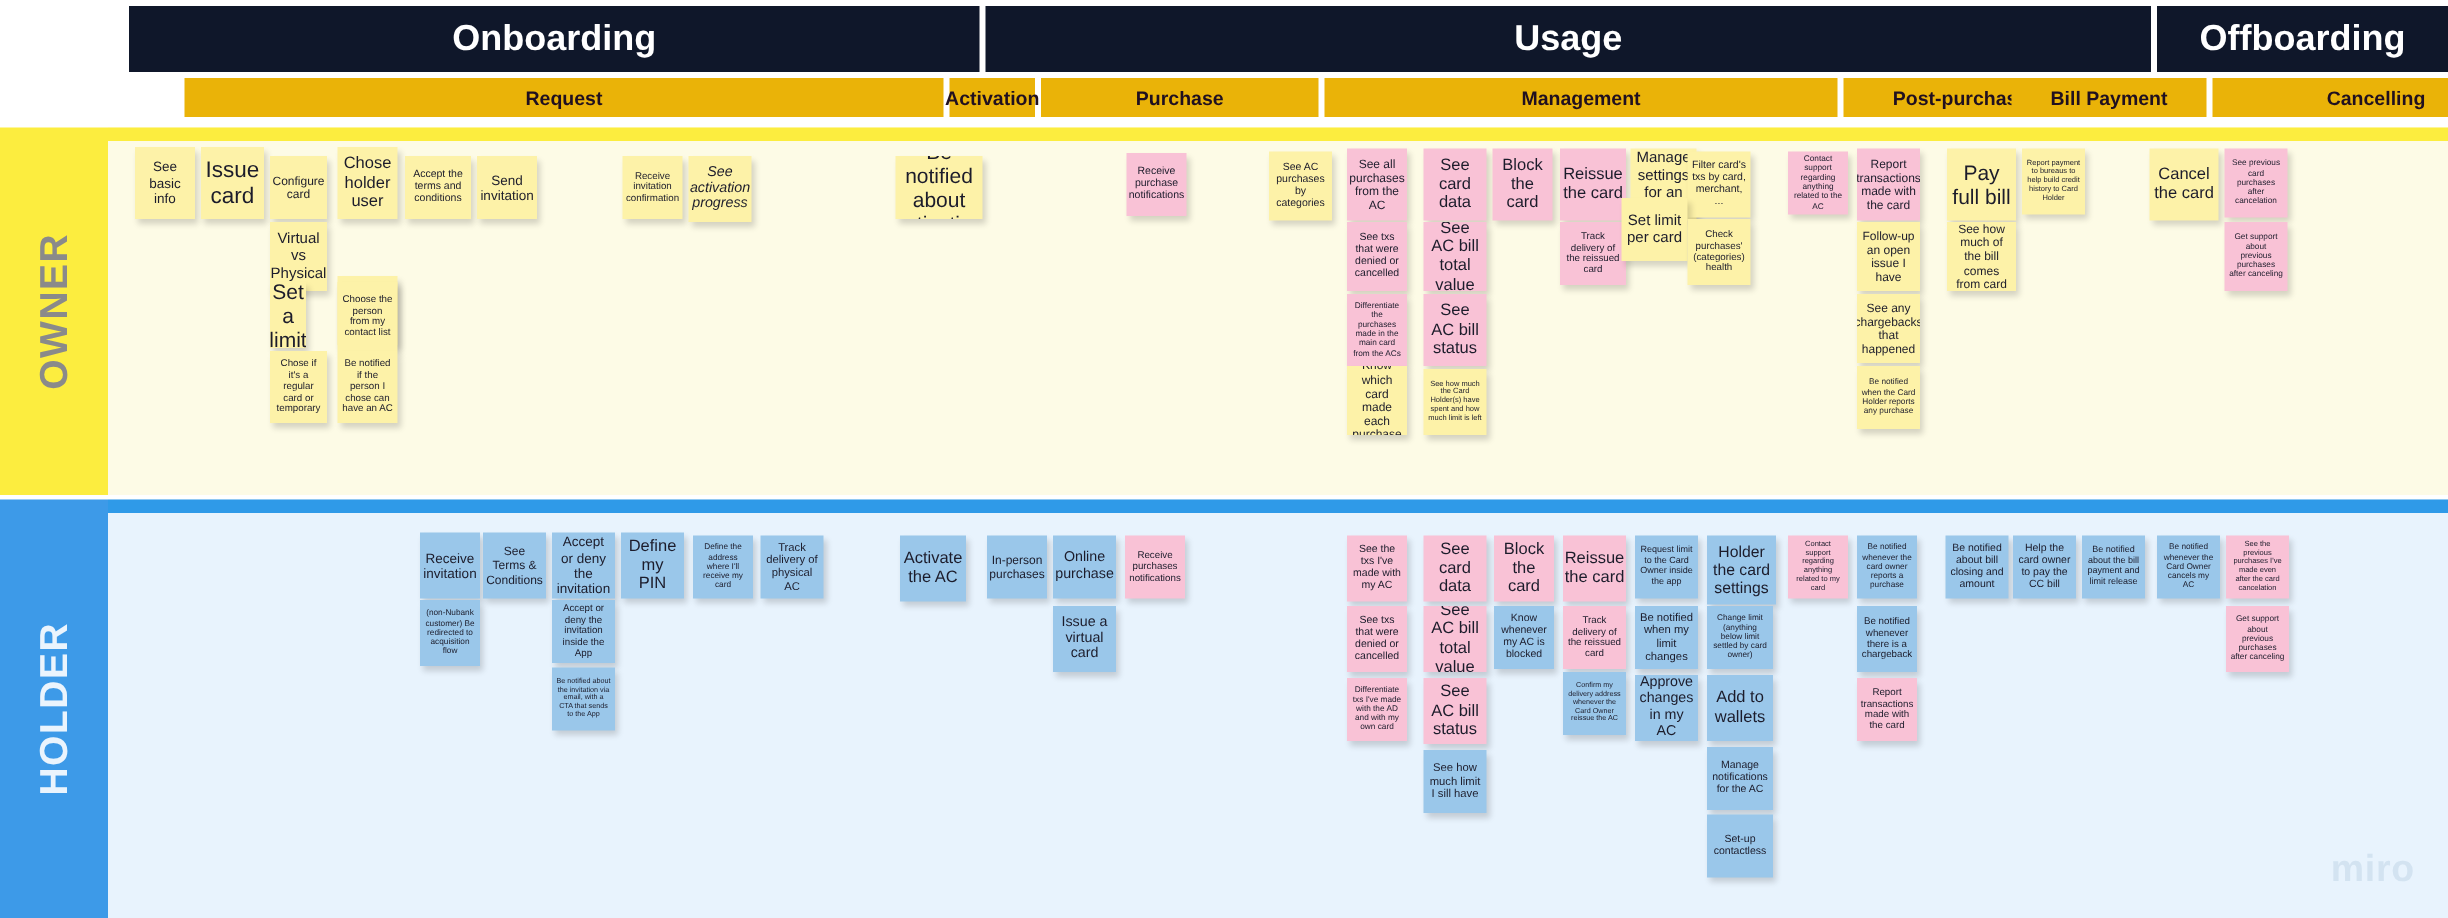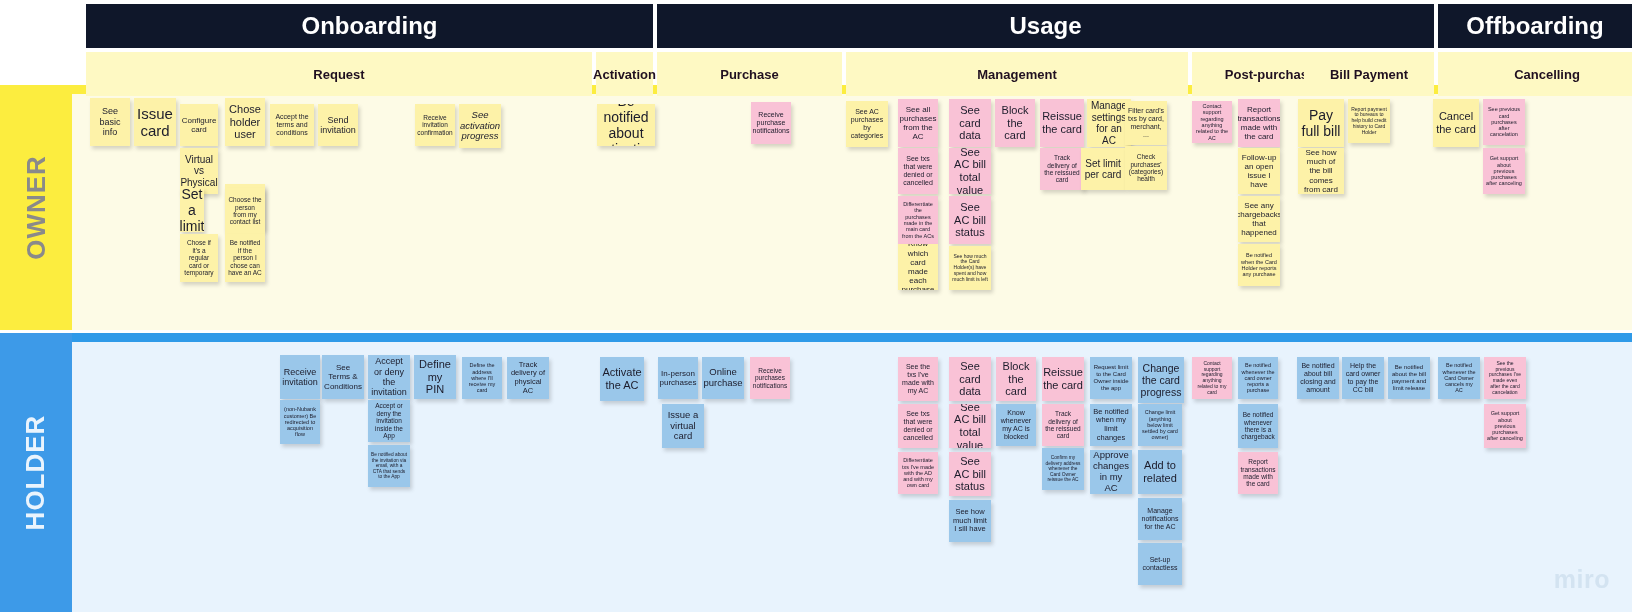--- a/index.html
+++ b/index.html
@@ -34,24 +34,24 @@
   #rule-owner{position:absolute;left:72px;right:0;top:85px;height:9px;background:#fced3f;}
 
   
   .phase{
     position:absolute;top:4px;height:44px;
     background:#0f172a;
     display:flex;align-items:center;justify-content:center;
     color:#ffffff;font-size:24px;font-weight:bold;
   }
   .stage{
-    position:absolute;top:52px;height:44px;
-    background:#fef9c3;
+    position:absolute;top:52px;height:26px;
+    background:#eab308;
     display:flex;align-items:center;justify-content:center;
-    color:#201020;font-size:13px;font-weight:bold;
+    color:#201020;font-size:13px;font-weight:bold;margin-left:37px;
   }
 
   
   .note{
     position:absolute;
     box-sizing:border-box;
     display:flex;align-items:center;justify-content:center;
     text-align:center;
     padding:3px;
     line-height:1.15;
@@ -125,21 +125,21 @@
       <div class="note y" style="left: 1125px; top: 101px; width: 42px; height: 44px; font-size: 7px;">Filter card's txs by card, merchant, ...</div>
       <div class="note p" style="left: 1192px; top: 101px; width: 40px; height: 42px; font-size: 5.5px;">Contact support regarding anything related to the AC</div>
       <div class="note p" style="left: 1238px; top: 99px; width: 42px; height: 48px; font-size: 8px;">Report transactions made with the card</div>
       <div class="note y" style="left: 1298px; top: 99px; width: 46px; height: 48px; font-size: 14px;">Pay full bill</div>
       <div class="note y" style="left: 1348px; top: 99px; width: 42px; height: 44px; font-size: 5px;">Report payment to bureaus to help build credit history to Card Holder</div>
       <div class="note y" style="left: 1433px; top: 99px; width: 46px; height: 48px; font-size: 11px;">Cancel the card</div>
       <div class="note p" style="left: 1483px; top: 99px; width: 42px; height: 46px; font-size: 5.5px;">See previous card purchases after cancelation</div>
       <div class="note p" style="left: 898px; top: 148px; width: 40px; height: 46px; font-size: 7px;">See txs that were denied or cancelled</div>
       <div class="note p" style="left: 949px; top: 148px; width: 42px; height: 46px; font-size: 11px;">See AC bill total value</div>
       <div class="note p" style="left: 1040px; top: 148px; width: 44px; height: 42px; font-size: 6.5px;">Track delivery of the reissued card</div>
-      <div class="note y" style="left: 1081px; top: 148px; width: 44px; height: 42px; font-size: 10px;">Set limit per card</div>
+      <div class="note y" style="left: 1081px; top: 132px; width: 44px; height: 42px; font-size: 10px;">Set limit per card</div>
       <div class="note y" style="left: 1125px; top: 146px; width: 42px; height: 44px; font-size: 6.5px;">Check purchases' (categories) health</div>
       <div class="note y" style="left: 1238px; top: 148px; width: 42px; height: 46px; font-size: 8px;">Follow-up an open issue I have</div>
       <div class="note y" style="left: 1298px; top: 148px; width: 46px; height: 46px; font-size: 8px;">See how much of the bill comes from card</div>
       <div class="note p" style="left: 1483px; top: 148px; width: 42px; height: 46px; font-size: 5.5px;">Get support about previous purchases after canceling</div>
       <div class="note p" style="left: 898px; top: 196px; width: 40px; height: 48px; font-size: 5.5px;">Differentiate the purchases made in the main card from the ACs</div>
       <div class="note p" style="left: 949px; top: 196px; width: 42px; height: 48px; font-size: 11px;">See AC bill status</div>
       <div class="note y" style="left: 1238px; top: 196px; width: 42px; height: 46px; font-size: 8px;">See any chargebacks that happened</div>
       <div class="note y" style="left: 898px; top: 244px; width: 40px; height: 46px; font-size: 8px;">Know which card made each purchase</div>
       <div class="note y" style="left: 949px; top: 246px; width: 42px; height: 44px; font-size: 5px;">See how much the Card Holder(s) have spent and how much limit is left</div>
       <div class="note y" style="left: 1238px; top: 244px; width: 42px; height: 42px; font-size: 5.5px;">Be notified when the Card Holder reports any purchase</div>
@@ -151,47 +151,47 @@
       <div class="note b" style="left: 414px; top: 355px; width: 42px; height: 44px; font-size: 11px;">Define my PIN</div>
       <div class="note b" style="left: 462px; top: 357px; width: 40px; height: 42px; font-size: 5.5px;">Define the address where I'll receive my card</div>
       <div class="note b" style="left: 507px; top: 357px; width: 42px; height: 42px; font-size: 7.5px;">Track delivery of physical AC</div>
       <div class="note b" style="left: 280px; top: 400px; width: 40px; height: 44px; font-size: 5.5px;">(non-Nubank customer) Be redirected to acquisition flow</div>
       <div class="note b" style="left: 368px; top: 400px; width: 42px; height: 42px; font-size: 6.5px;">Accept or deny the invitation inside the App</div>
       <div class="note b" style="left: 368px; top: 445px; width: 42px; height: 42px; font-size: 4.8px;">Be notified about the invitation via email, with a CTA that sends to the App</div>
       <div class="note b" style="left: 600px; top: 357px; width: 44px; height: 44px; font-size: 11px;">Activate the AC</div>
       <div class="note b" style="left: 658px; top: 357px; width: 40px; height: 42px; font-size: 8px;">In-person purchases</div>
       <div class="note b" style="left: 702px; top: 357px; width: 42px; height: 42px; font-size: 9.5px;">Online purchase</div>
       <div class="note p" style="left: 750px; top: 357px; width: 40px; height: 42px; font-size: 6.5px;">Receive purchases notifications</div>
-      <div class="note b" style="left: 662px; top: 404px; width: 42px; height: 44px; font-size: 9.5px;">Issue a virtual card</div>
+      <div class="note b" style="left: 702px; top: 404px; width: 42px; height: 44px; font-size: 9.5px;">Issue a virtual card</div>
       <div class="note p" style="left: 898px; top: 357px; width: 40px; height: 44px; font-size: 7px;">See the txs I've made with my AC</div>
       <div class="note p" style="left: 949px; top: 357px; width: 42px; height: 44px; font-size: 11px;">See card data</div>
       <div class="note p" style="left: 996px; top: 357px; width: 40px; height: 44px; font-size: 11px;">Block the card</div>
       <div class="note p" style="left: 1042px; top: 357px; width: 42px; height: 44px; font-size: 11px;">Reissue the card</div>
       <div class="note b" style="left: 1090px; top: 357px; width: 42px; height: 42px; font-size: 6px;">Request limit to the Card Owner inside the app</div>
-      <div class="note b" style="left: 1138px; top: 357px; width: 46px; height: 46px; font-size: 10.5px;">Change the card progress</div>
+      <div class="note b" style="left: 1138px; top: 357px; width: 46px; height: 46px; font-size: 10.5px;">Holder the card settings</div>
       <div class="note p" style="left: 1192px; top: 357px; width: 40px; height: 42px; font-size: 5px;">Contact support regarding anything related to my card</div>
       <div class="note b" style="left: 1238px; top: 357px; width: 40px; height: 42px; font-size: 5.5px;">Be notified whenever the card owner reports a purchase</div>
       <div class="note b" style="left: 1297px; top: 357px; width: 42px; height: 42px; font-size: 7px;">Be notified about bill closing and amount</div>
       <div class="note b" style="left: 1342px; top: 357px; width: 42px; height: 42px; font-size: 7px;">Help the card owner to pay the CC bill</div>
       <div class="note b" style="left: 1388px; top: 357px; width: 42px; height: 42px; font-size: 6px;">Be notified about the bill payment and limit release</div>
       <div class="note b" style="left: 1438px; top: 357px; width: 42px; height: 42px; font-size: 5.5px;">Be notified whenever the Card Owner cancels my AC</div>
       <div class="note p" style="left: 1484px; top: 357px; width: 42px; height: 42px; font-size: 5px;">See the previous purchases I've made even after the card cancelation</div>
       <div class="note p" style="left: 898px; top: 404px; width: 40px; height: 44px; font-size: 7px;">See txs that were denied or cancelled</div>
       <div class="note p" style="left: 949px; top: 404px; width: 42px; height: 44px; font-size: 11px;">See AC bill total value</div>
       <div class="note b" style="left: 996px; top: 404px; width: 40px; height: 42px; font-size: 7px;">Know whenever my AC is blocked</div>
       <div class="note p" style="left: 1042px; top: 404px; width: 42px; height: 42px; font-size: 6.5px;">Track delivery of the reissued card</div>
       <div class="note b" style="left: 1090px; top: 404px; width: 42px; height: 42px; font-size: 7.5px;">Be notified when my limit changes</div>
       <div class="note b" style="left: 1138px; top: 404px; width: 44px; height: 42px; font-size: 5.5px;">Change limit (anything below limit settled by card owner)</div>
       <div class="note b" style="left: 1238px; top: 404px; width: 40px; height: 44px; font-size: 6.5px;">Be notified whenever there is a chargeback</div>
       <div class="note p" style="left: 1484px; top: 404px; width: 42px; height: 44px; font-size: 5.5px;">Get support about previous purchases after canceling</div>
       <div class="note p" style="left: 898px; top: 452px; width: 40px; height: 42px; font-size: 5.5px;">Differentiate txs I've made with the AD and with my own card</div>
       <div class="note p" style="left: 949px; top: 452px; width: 42px; height: 44px; font-size: 11px;">See AC bill status</div>
       <div class="note b" style="left: 1042px; top: 448px; width: 42px; height: 42px; font-size: 4.8px;">Confirm my delivery address whenever the Card Owner reissue the AC</div>
       <div class="note b" style="left: 1090px; top: 450px; width: 42px; height: 44px; font-size: 9.5px;">Approve changes in my AC</div>
-      <div class="note b" style="left: 1138px; top: 450px; width: 44px; height: 44px; font-size: 11px;">Add to related</div>
+      <div class="note b" style="left: 1138px; top: 450px; width: 44px; height: 44px; font-size: 11px;">Add to wallets</div>
       <div class="note p" style="left: 1238px; top: 452px; width: 40px; height: 42px; font-size: 6.5px;">Report transactions made with the card</div>
       <div class="note b" style="left: 949px; top: 500px; width: 42px; height: 42px; font-size: 7.5px;">See how much limit I sill have</div>
       <div class="note b" style="left: 1138px; top: 498px; width: 44px; height: 42px; font-size: 7px;">Manage notifications for the AC</div>
       <div class="note b" style="left: 1138px; top: 543px; width: 44px; height: 42px; font-size: 7px;">Set-up contactless</div>
     </div>
 
   <div id="miro">miro</div>
 </div>
 
 </body></html>

